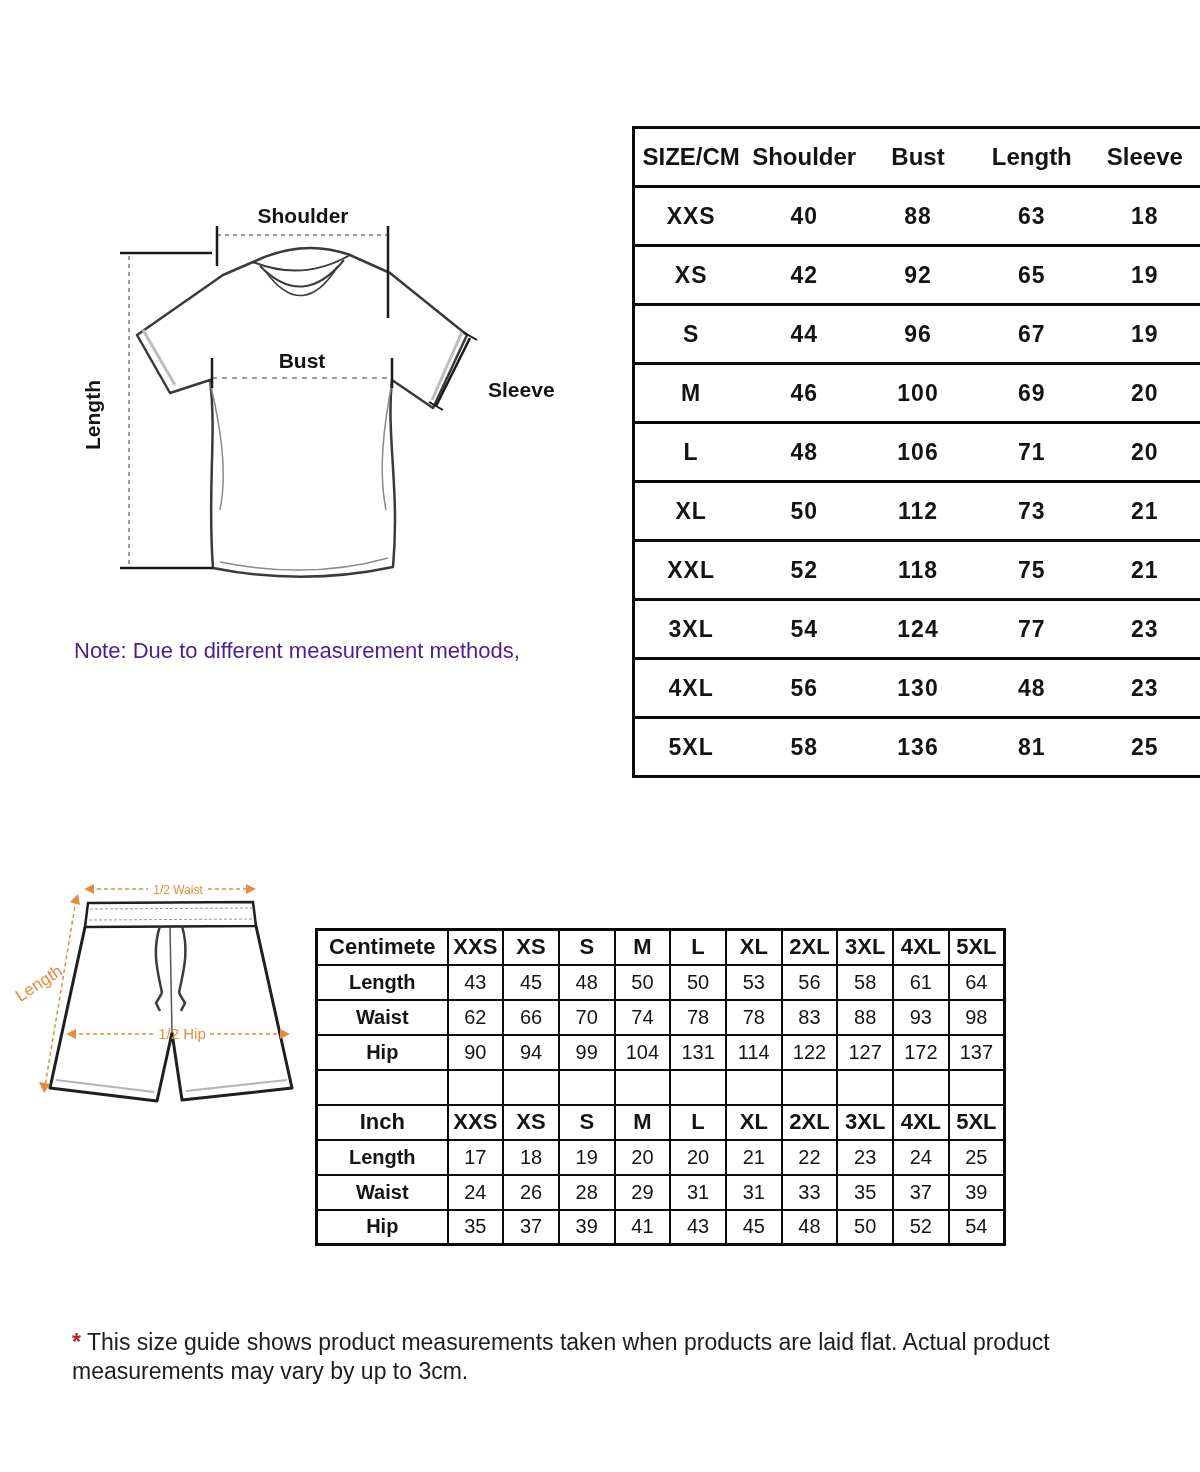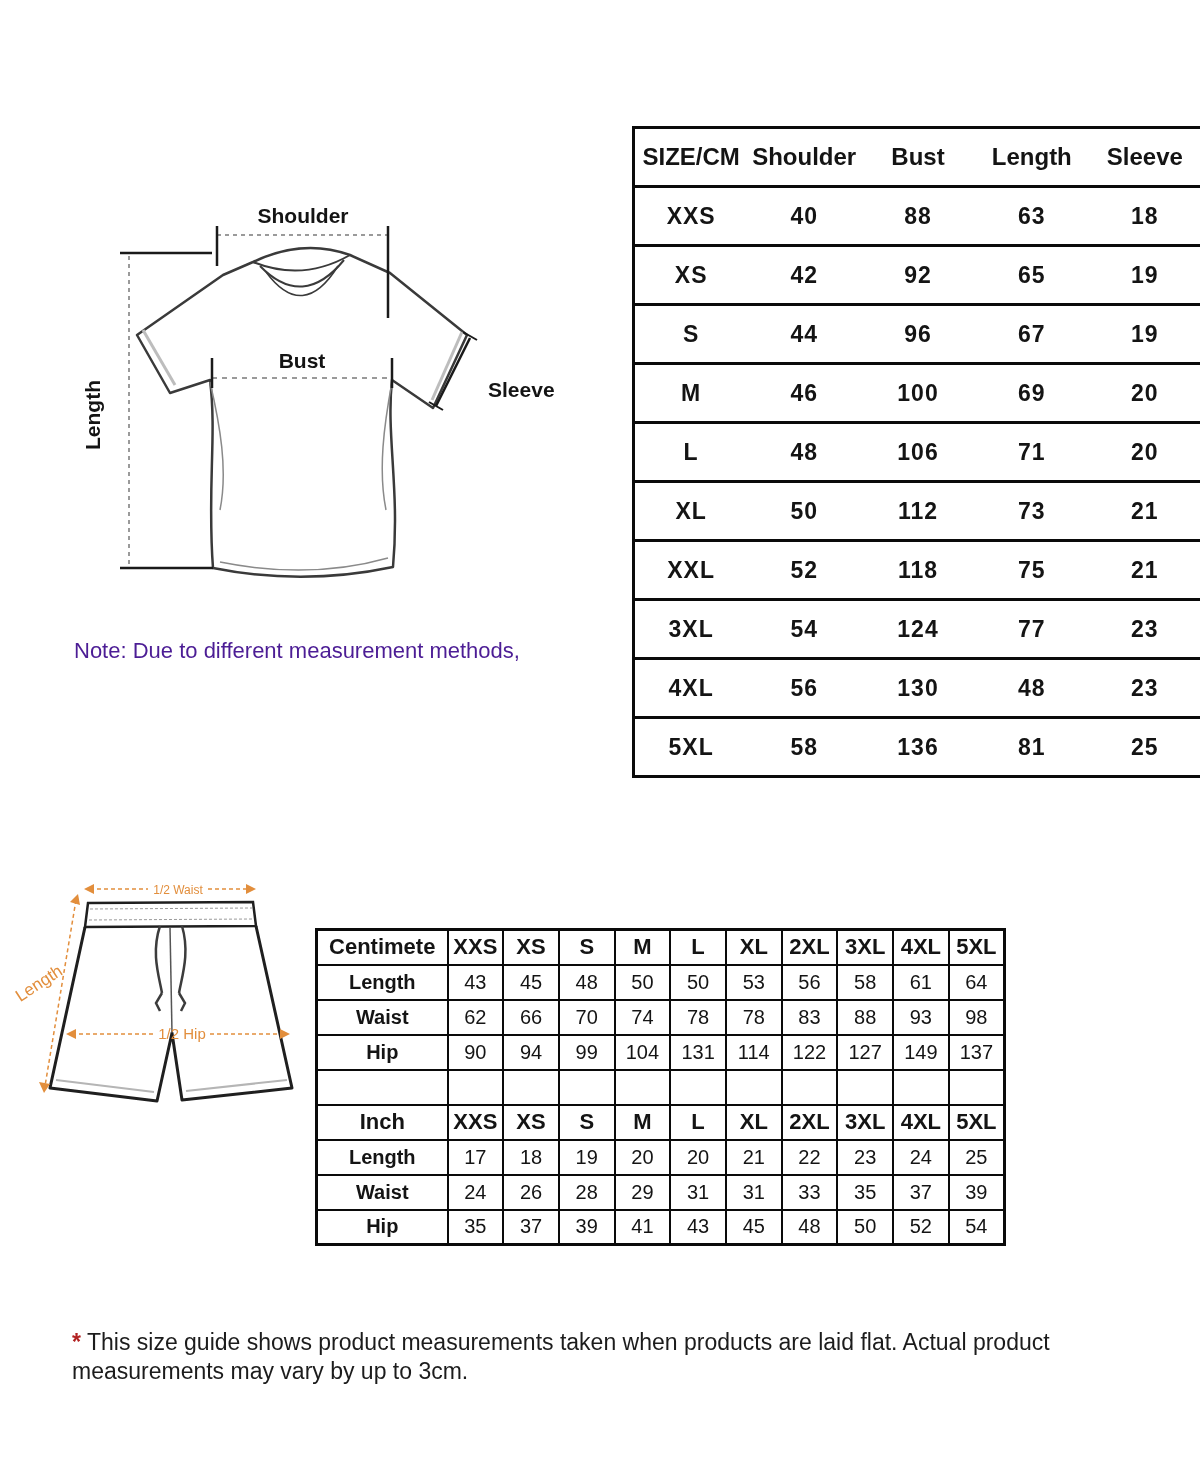--- a/index.html
+++ b/index.html
@@ -262,21 +262,21 @@
         <tr>
           <td class="rowlabel">Hip</td>
           <td>90</td>
           <td>94</td>
           <td>99</td>
           <td>104</td>
           <td>131</td>
           <td>114</td>
           <td>122</td>
           <td>127</td>
-          <td>149</td>
+          <td>172</td>
           <td>137</td>
         </tr>
         <tr class="spacer">
           <td></td>
           <td></td>
           <td></td>
           <td></td>
           <td></td>
           <td></td>
           <td></td>

